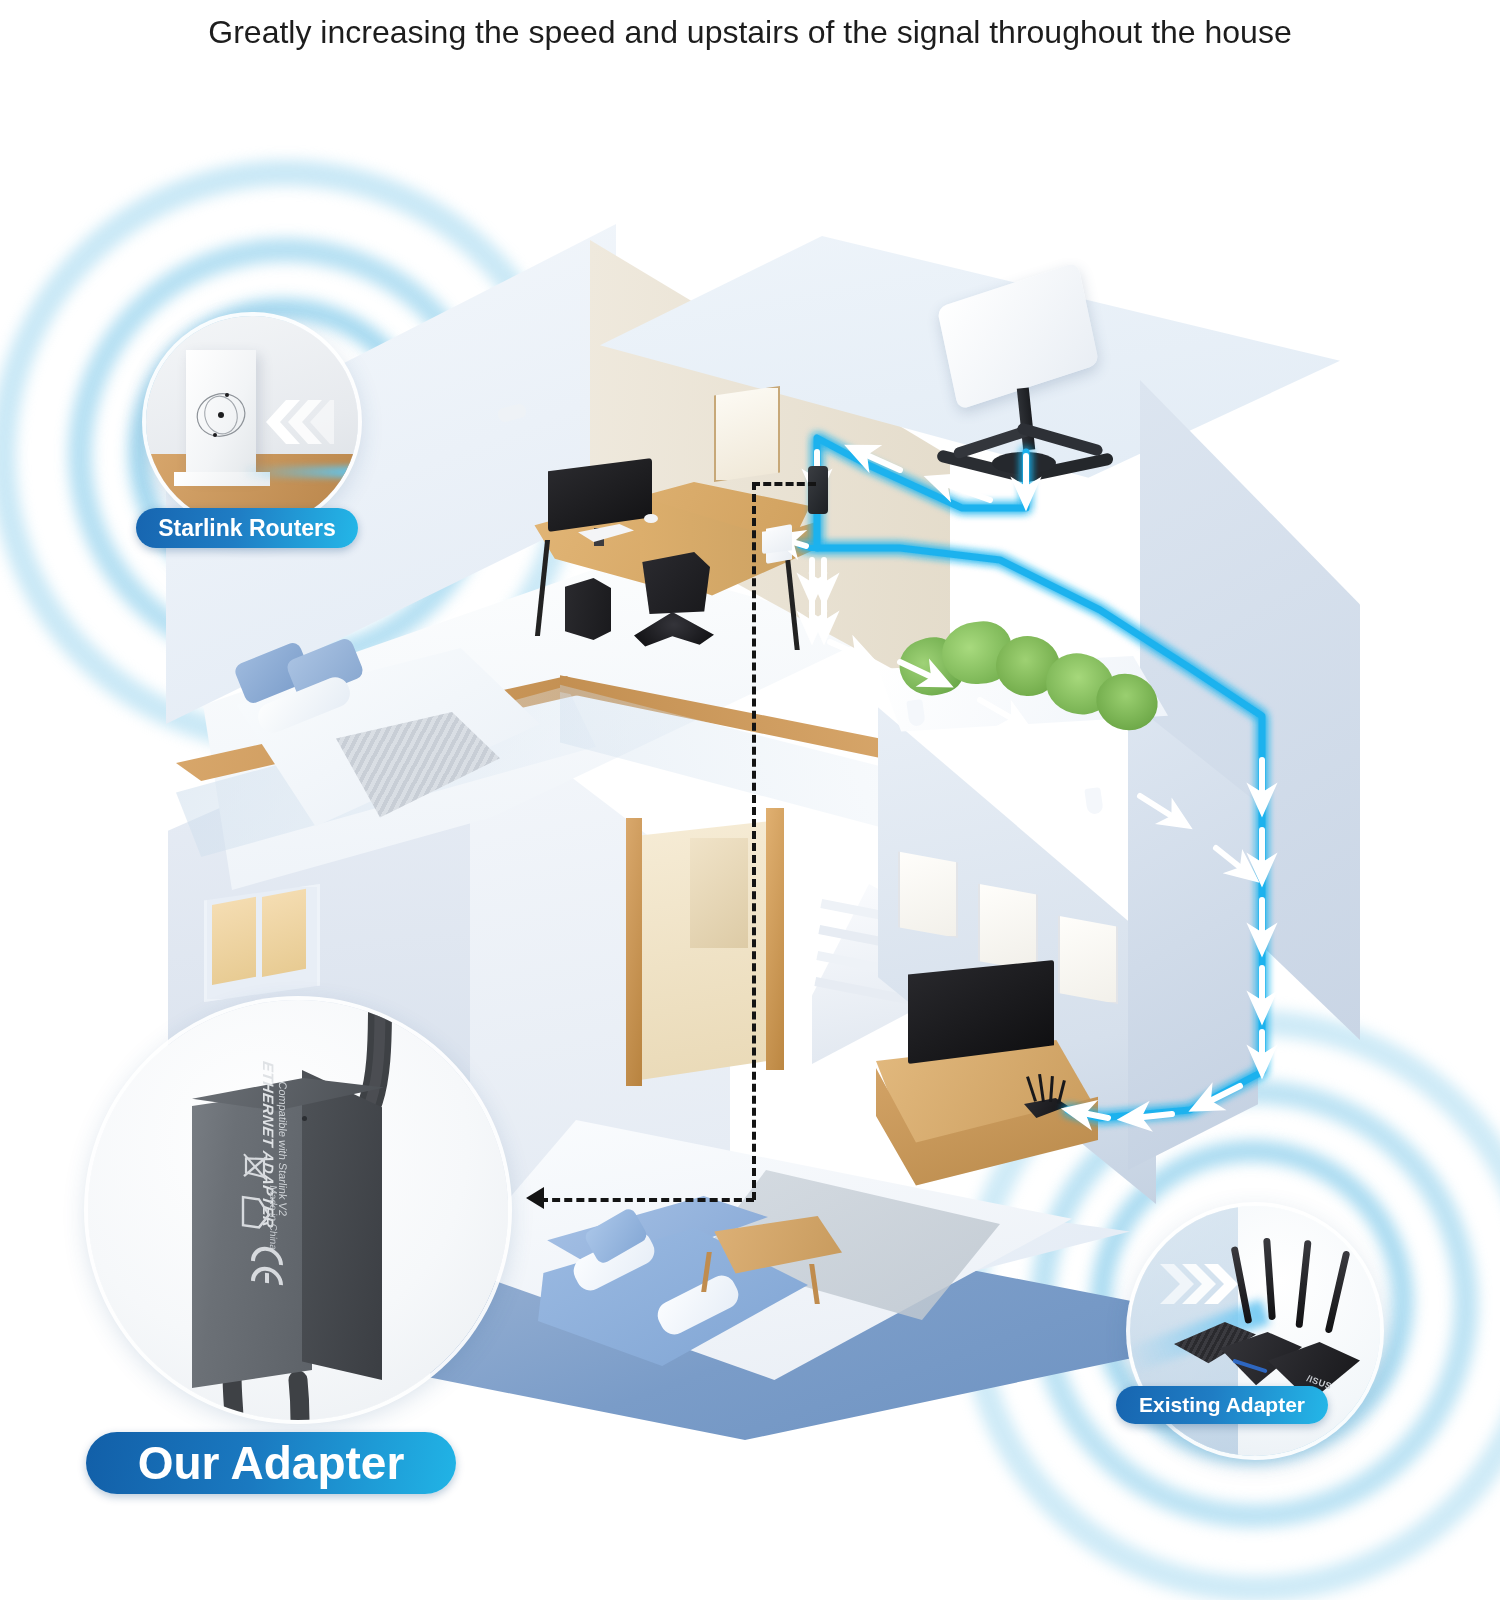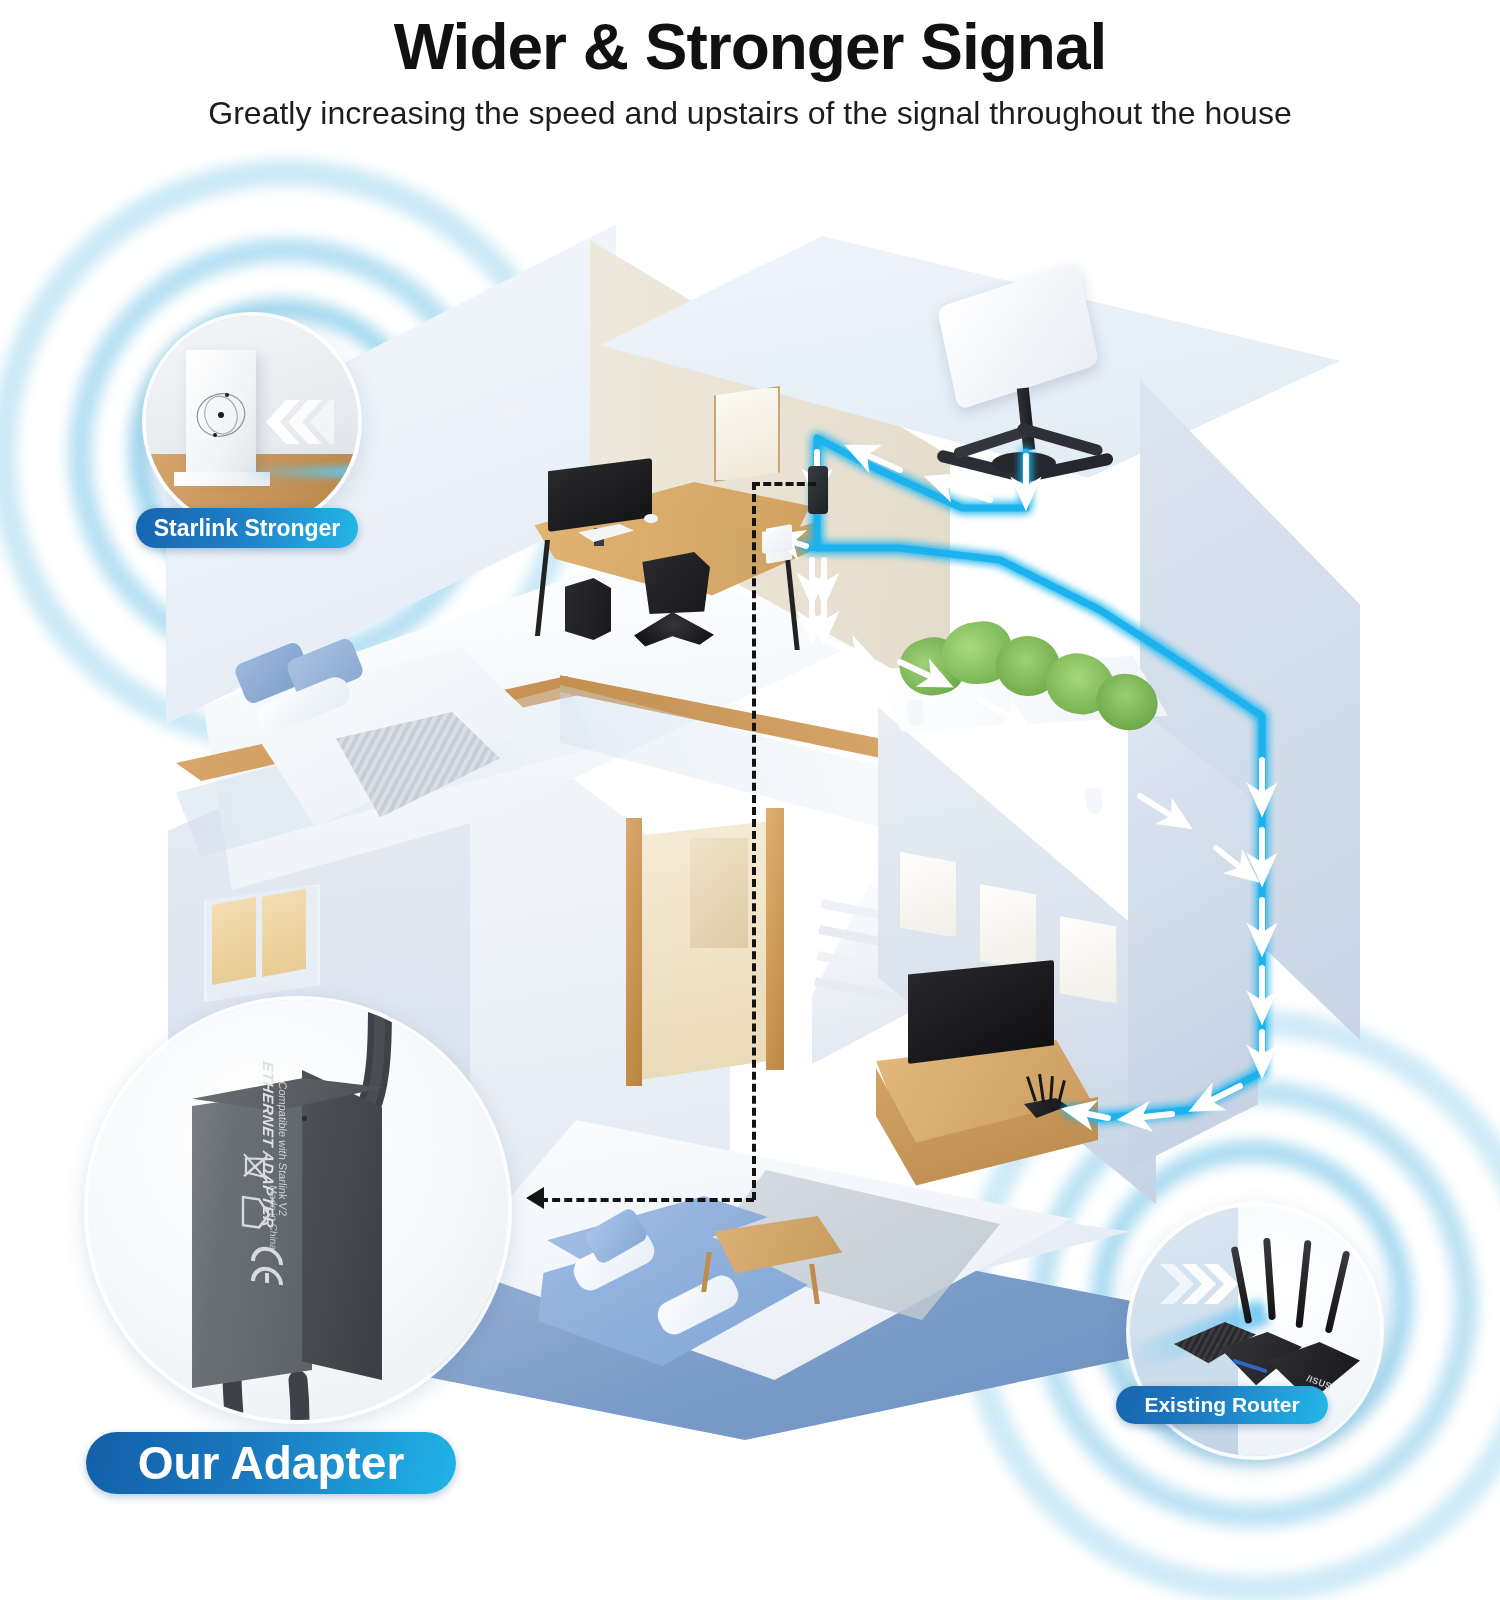--- a/index.html
+++ b/index.html
@@ -38,21 +38,20 @@
 
   .lbl{display:block;}
   .sr{position:absolute;width:1px;height:1px;overflow:hidden;clip:rect(0 0 0 0);}
 </style>
 </head>
 <body>
 
 <div id="stage">
 
   <div class="hdr">
-    <h1>Wider &amp; Stronger Signal</h1>
     <h2>Greatly increasing the speed and upstairs of the signal throughout the house</h2>
   </div>
 
   <div>
     <div class="ripple" style="left:-10px;top:160px;width:540px;height:540px;border-width:26px;opacity:.55;"></div>
     <div class="ripple" style="left:68px;top:238px;width:386px;height:386px;border-width:24px;opacity:.75;"></div>
     <div class="ripple" style="left:128px;top:298px;width:266px;height:266px;border-width:22px;opacity:.9;"></div>
   </div>
 
   <div>
@@ -373,21 +372,21 @@
     <svg class="chev" style="left:106px;top:82px;width:82px;height:48px;">
       <path d="M34,2 L14,24 L34,46 L48,46 L28,24 L48,2 Z" fill="#ffffff" opacity=".98"></path>
       <path d="M56,2 L36,24 L56,46 L70,46 L50,24 L70,2 Z" fill="#ffffff" opacity=".82"></path>
       <path d="M78,2 L58,24 L78,46 L82,46 L82,2 Z" fill="#ffffff" opacity=".5"></path>
     </svg>
     <div style="position:absolute;left:96px;top:150px;width:120px;height:12px;
                 background:linear-gradient(90deg,rgba(70,195,250,0),#5cc8f5);
                 filter:blur(3px);"></div>
   </div>
   <div class="badge b-sl" style="left:136px;top:508px;width:222px;height:40px;font-size:23px;">
-    <span class="lbl">Starlink Stronger</span>
+    <span class="lbl">Starlink Routers</span>
   </div>
 
   <div class="inset" style="left:88px;top:1000px;width:420px;height:420px;
               background:radial-gradient(circle at 42% 34%,#ffffff 0%,#f6f8fa 55%,#e9edf1 100%);">
 
     <svg style="position:absolute;left:0;top:0;width:420px;height:420px;">
       <path d="M292,6 C292,88 286,128 238,150" stroke="#3e4145" stroke-width="24" fill="none" stroke-linecap="round"></path>
       <path d="M292,6 C292,88 286,128 238,150" stroke="#55585d" stroke-width="11" fill="none" stroke-linecap="round" opacity=".55"></path>
       <path d="M144,372 C144,396 146,408 146,420" stroke="#3e4145" stroke-width="19" fill="none" stroke-linecap="round"></path>
       <path d="M210,380 C212,400 212,410 212,420" stroke="#3e4145" stroke-width="19" fill="none" stroke-linecap="round"></path>
@@ -471,17 +470,17 @@
     <div style="position:absolute;left:138px;top:136px;width:92px;height:62px;
                 background:linear-gradient(120deg,#2f2f34,#17171a);
                 clip-path:polygon(0% 30%,56% 0%,100% 30%,46% 96%);border-radius:4px;"></div>
     <div style="position:absolute;left:102px;top:158px;width:36px;height:4px;border-radius:2px;
                 background:#2f6ed0;transform:rotate(18deg);opacity:.9;"></div>
     <div style="position:absolute;left:176px;top:172px;width:30px;height:10px;
                 color:#c9ccd1;font-size:9px;font-weight:bold;letter-spacing:.5px;
                 transform:rotate(20deg);">/ISUS</div>
   </div>
   <div class="badge b-ex" style="left:1116px;top:1386px;width:212px;height:38px;font-size:21px;">
-    <span class="lbl">Existing Router</span>
+    <span class="lbl">Existing Adapter</span>
   </div>
 
   <span class="sr">Isometric cutaway of a two-storey house showing a Starlink dish on the roof, an ethernet cable routed through the house, a Starlink router on the upstairs desk and an existing Wi-Fi router on the living-room TV console.</span>
 </div>
 
 </body></html>

